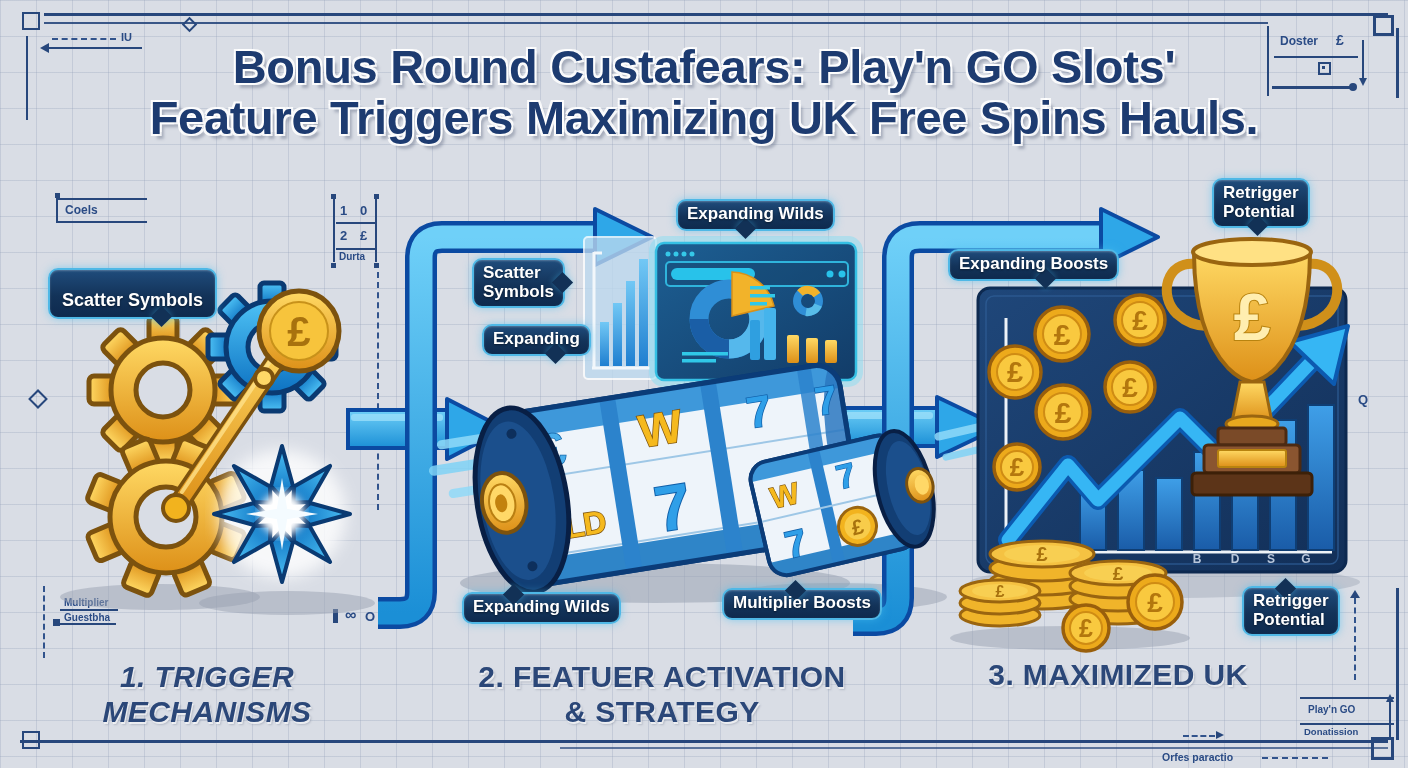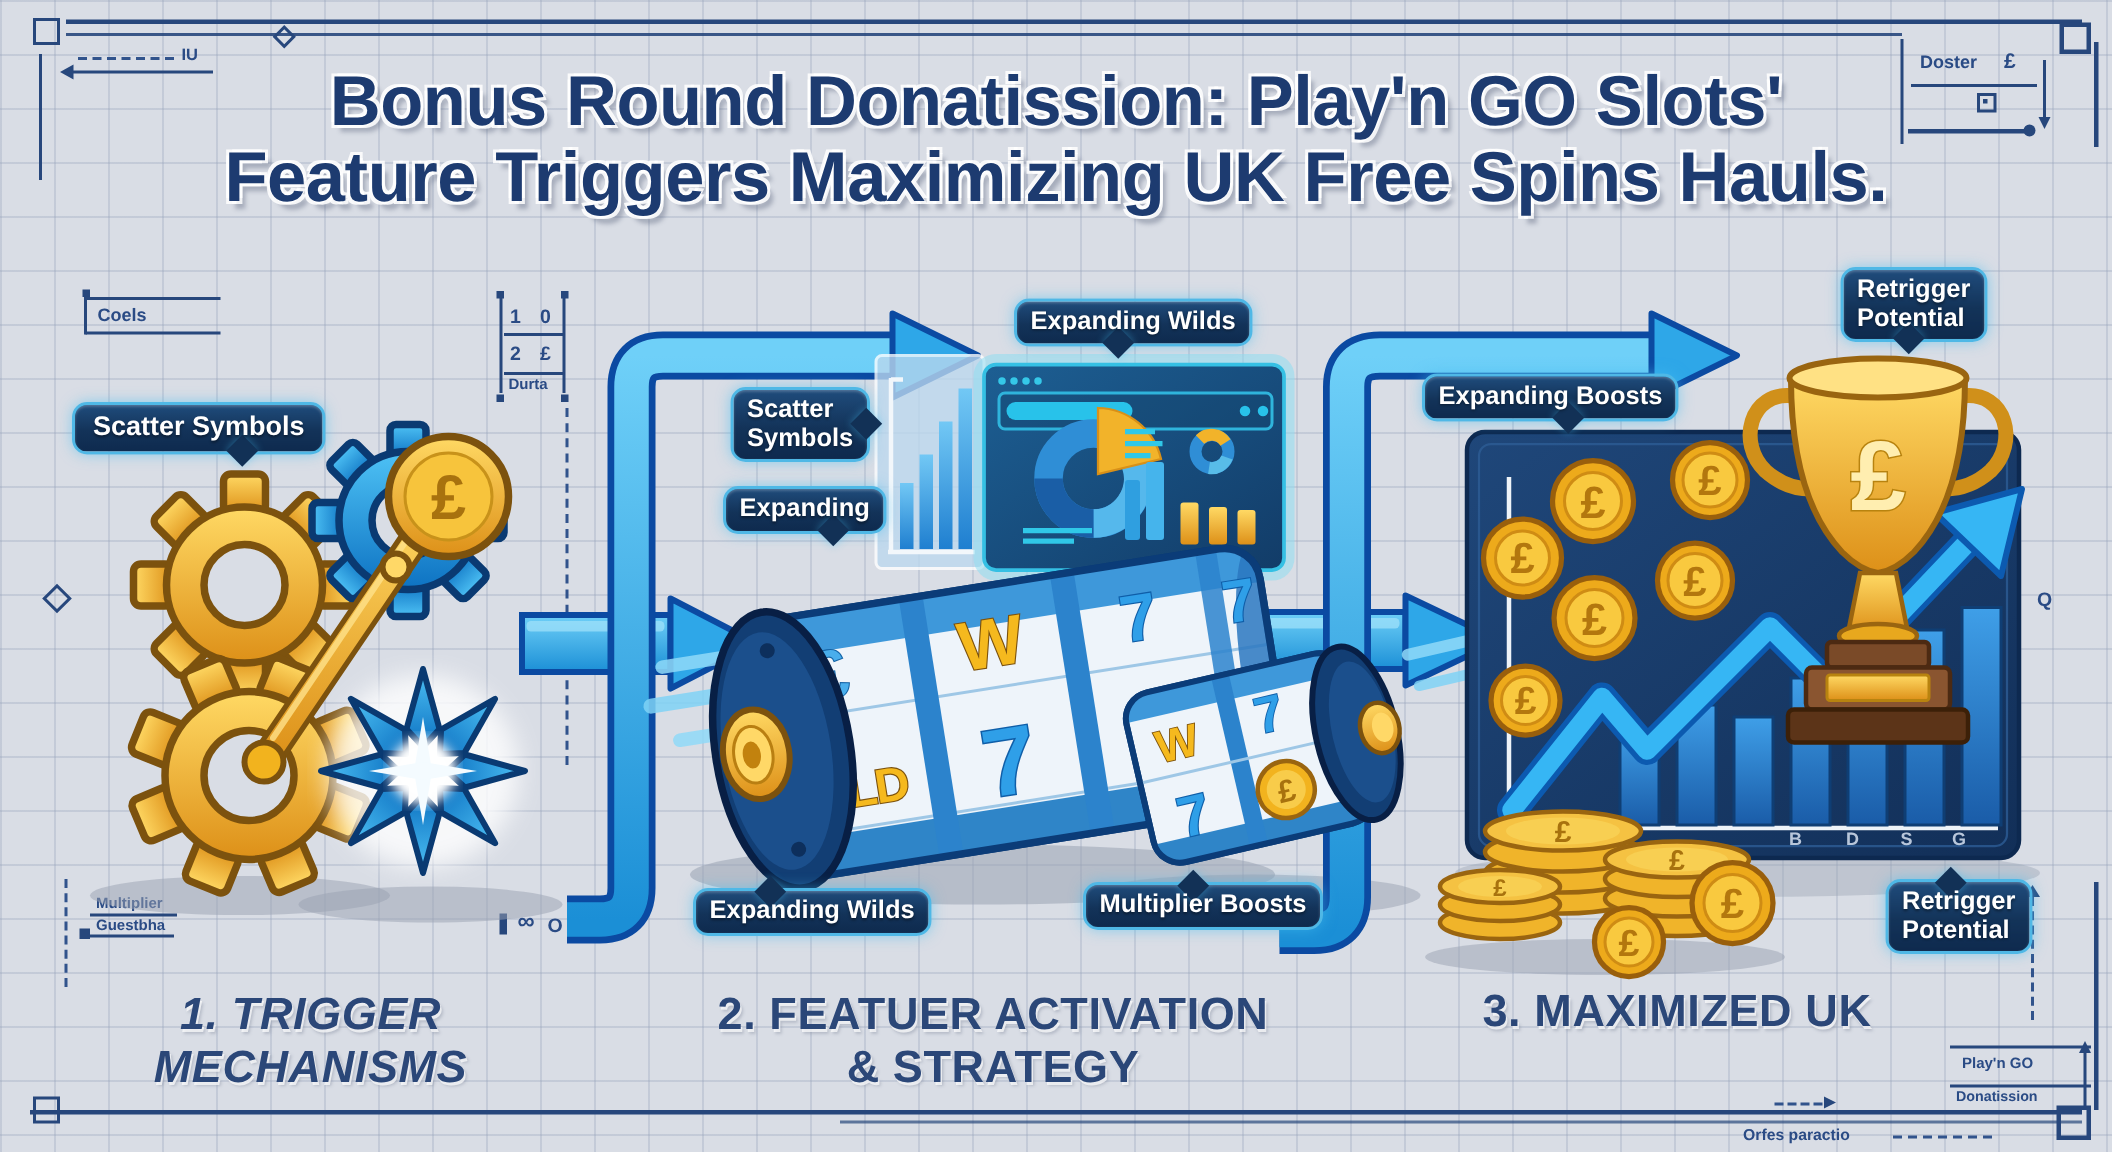--- a/index.html
+++ b/index.html
@@ -19,25 +19,25 @@
   #title{position:absolute;left:0;right:0;top:42px;text-align:center;z-index:20;
     color:#1d3b70;font-weight:bold;font-size:47px;line-height:1.08;letter-spacing:-.3px;
     text-shadow:-2px -2px 0 rgba(255,255,255,.85),2px -2px 0 rgba(255,255,255,.85),
       -2px 2px 0 rgba(255,255,255,.85),2px 2px 0 rgba(255,255,255,.85),
       4px 5px 3px rgba(90,100,125,.40);}
   .caption{position:absolute;z-index:20;font-weight:bold;font-size:30px;color:#2b4778;
     text-align:center;line-height:1.16;letter-spacing:.4px;
     text-shadow:1px 2px 0 rgba(255,255,255,.70),2px 3px 2px rgba(120,130,150,.35);}
   .co{position:absolute;z-index:30;background:linear-gradient(180deg,#1f4c7c 0%,#133359 55%,#0e2a4e 100%);
     border:2px solid #4fb8e6;border-radius:10px;color:#fff;font-weight:bold;
-    padding:4px 12px 6px;font-size:18px;white-space:nowrap;
+    padding:20px 12px 6px;font-size:18px;white-space:nowrap;
     box-shadow:0 0 9px rgba(70,190,240,.55), inset 0 1px 2px rgba(255,255,255,.25);
     text-shadow:0 1px 2px rgba(0,0,0,.45);}
   .co.small{font-size:17px;padding:3px 9px 5px;}
-  .co.two{line-height:1.12;margin-left:15px;}
+  .co.two{line-height:1.12;}
   .tail{position:absolute;width:15px;height:15px;background:#123156;transform:rotate(45deg);
     box-shadow:0 0 6px rgba(70,190,240,.45);z-index:-1;}
   .tail.b{bottom:-7px;}
   .tail.t{top:-7px;}
   .tail.r{right:-7px;top:50%;margin-top:-8px;}
   .tri{position:absolute;width:0;height:0;z-index:4;}
   svg text{font-family:"Liberation Sans", sans-serif;font-weight:bold;}
 </style>
 </head>
 <body>
@@ -114,21 +114,21 @@
   <div class="dash-h" style="left:1262px;top:757px;width:66px;"></div>
   <div class="dash-v" style="left:1354px;top:598px;height:82px;"></div>
   <div class="tri" style="left:1350px;top:590px;border-bottom:8px solid #27477c;border-left:5px solid transparent;border-right:5px solid transparent;"></div>
   <div class="nline" style="left:1396px;top:588px;width:2.5px;height:152px;"></div>
   <div class="nline" style="left:20px;top:740px;width:1368px;height:3px;"></div>
   <div class="nline" style="left:560px;top:747px;width:828px;height:1.5px;opacity:.7;"></div>
   <div class="sq" style="left:22px;top:731px;width:14px;height:14px;border-width:2.5px;"></div>
   <div class="sq" style="left:1371px;top:737px;width:17px;height:17px;"></div>
 
   <div id="title">
-    <div>Bonus Round Donatission: Play'n GO Slots'</div>
+    <div>Bonus Round Custafears: Play'n GO Slots'</div>
     <div>Feature Triggers Maximizing UK Free Spins Hauls.</div>
   </div>
 
   <svg width="1408" height="768" viewBox="0 0 1408 768" style="position:absolute;left:0;top:0;z-index:10;">
     <defs>
       <linearGradient id="goldG" x1="0" y1="0" x2="0" y2="1">
         <stop offset="0" stop-color="#ffd964"></stop>
           <stop offset="1" stop-color="#dd9018"></stop>
       </linearGradient>
       <linearGradient id="blueG" x1="0" y1="0" x2="0" y2="1">

